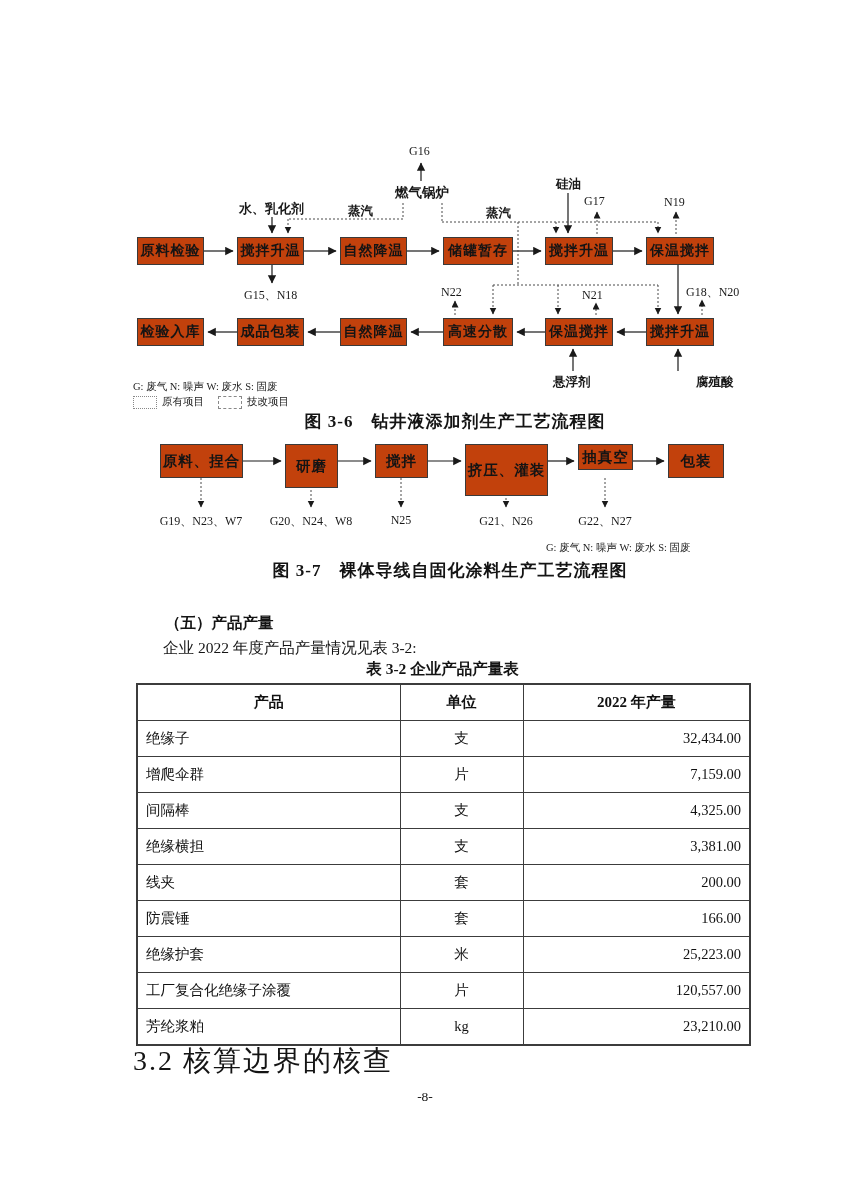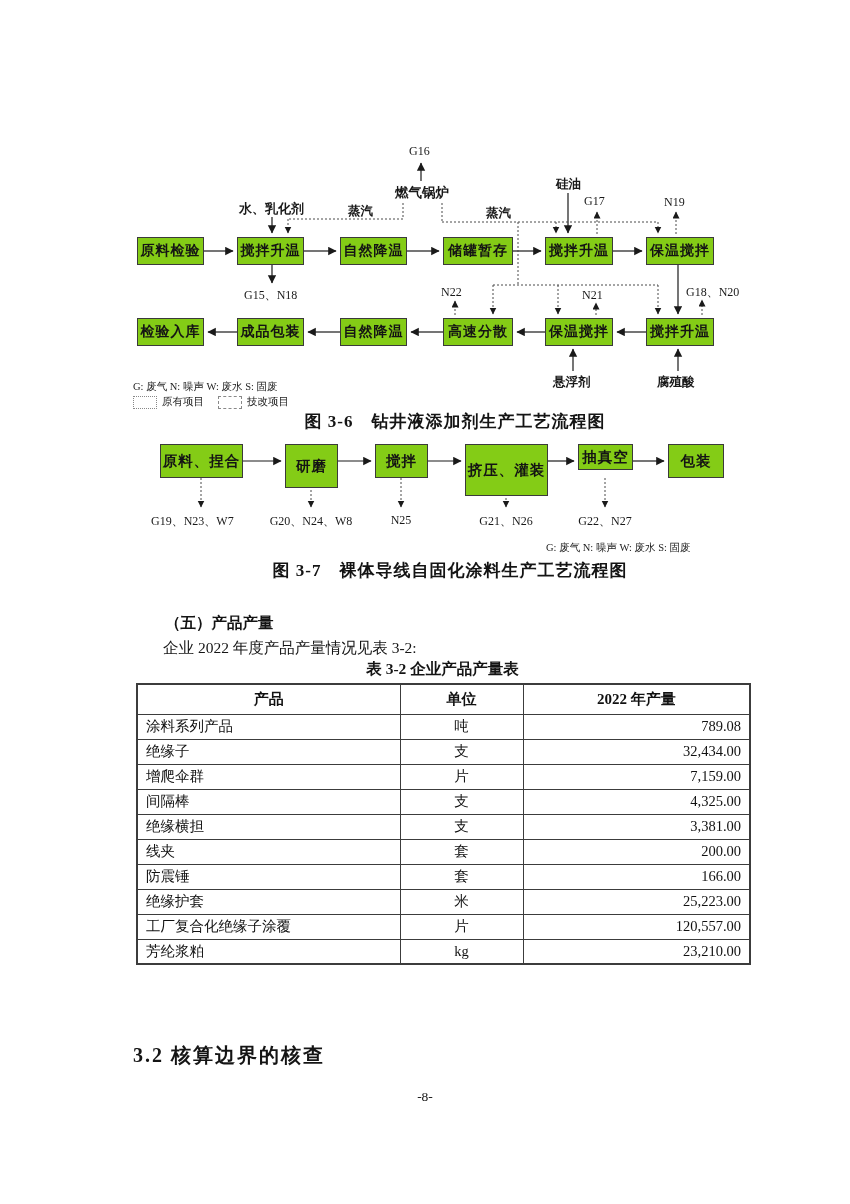--- a/index.html
+++ b/index.html
@@ -5,21 +5,21 @@
   html,body{margin:0;padding:0;background:#e8e8e8;}
   .page{
     position:relative;width:850px;height:1204px;margin:0 auto;
     background:#ffffff;color:#141414;
     font-family:"Liberation Serif","DejaVu Serif",serif;
     overflow:hidden;
   }
   svg.wires{position:absolute;left:0;top:0;pointer-events:none;}
   .fbox{
     position:absolute;box-sizing:border-box;
-    border:1px solid #3a3a3a;background:#84cc16;
+    border:1px solid #3a3a3a;background:#c2410c;
     display:flex;align-items:center;justify-content:center;
     font-size:14px;font-weight:600;letter-spacing:1px;white-space:nowrap;
   }
   .fbox2{font-size:14.5px;}
   .lbl{position:absolute;font-size:12px;white-space:nowrap;color:#191919;}
   .lbl-cn{font-size:12.5px;font-weight:600;}
   .legend-line{position:absolute;font-size:10.5px;color:#222;white-space:nowrap;}
   .legend-chips{position:absolute;font-size:10.5px;color:#222;white-space:nowrap;}
   .legend-chip{display:inline-block;width:22px;height:11px;border:1px dotted #888;
     vertical-align:middle;margin-right:5px;}
@@ -27,28 +27,28 @@
   .figcap{position:absolute;font-weight:bold;font-size:17px;text-align:center;
     letter-spacing:1px;white-space:nowrap;}
   .bodytext{position:absolute;font-size:15.5px;white-space:nowrap;}
   .tabletitle{position:absolute;font-weight:bold;font-size:15.5px;text-align:center;}
   table.prod{
     position:absolute;left:136px;top:683px;width:613px;
     border-collapse:collapse;table-layout:fixed;
     font-size:14.5px;color:#111;
   }
   table.prod th,table.prod td{
-    border:1px solid #3c3c3c;padding:1px 8px;height:25px;box-sizing:border-box;
+    border:1px solid #3c3c3c;padding:8px 8px;height:25px;box-sizing:border-box;
   }
   table.prod th{height:30px;font-size:15px;font-weight:bold;text-align:center;}
   table.prod{border:2px solid #3c3c3c;}
   td.c-prod{text-align:left;}
   td.c-unit{text-align:center;}
   td.c-val{text-align:right;}
-  .h32{position:absolute;font-weight:bold;font-size:20px;letter-spacing:2px;white-space:nowrap;}
+  .h32{position:absolute;font-weight:normal;font-size:28px;letter-spacing:2px;white-space:nowrap;}
   .pagenum{position:absolute;left:0;width:850px;text-align:center;font-size:13.5px;}
 </style>
 </head>
 <body>
 
 <div class="page">
 
   <svg class="wires" width="850" height="1204">
     <defs>
       <marker id="ah" markerWidth="8" markerHeight="8" refX="6.5" refY="3.5" orient="auto">
@@ -133,37 +133,37 @@
   <div class="lbl lbl-cn" style="left:348px;top:203px">蒸汽</div>
   <div class="lbl lbl-cn" style="left:486px;top:205px">蒸汽</div>
   <div class="lbl lbl-cn" style="left:556px;top:176px">硅油</div>
   <div class="lbl" style="left:584px;top:194px">G17</div>
   <div class="lbl" style="left:664px;top:195px">N19</div>
   <div class="lbl" style="left:244px;top:287px">G15、N18</div>
   <div class="lbl" style="left:441px;top:285px">N22</div>
   <div class="lbl" style="left:582px;top:288px">N21</div>
   <div class="lbl" style="left:686px;top:284px">G18、N20</div>
   <div class="lbl lbl-cn" style="left:553px;top:374px">悬浮剂</div>
-  <div class="lbl lbl-cn" style="left:657px;top:374px">腐殖酸</div>
+  <div class="lbl lbl-cn" style="left:696px;top:374px">腐殖酸</div>
 
   <div class="legend-line" style="left:133px;top:380px">G: 废气 N: 噪声 W: 废水 S: 固废</div>
   <div class="legend-chips" style="left:133px;top:395px">
     <span class="legend-chip"></span><span>原有项目</span><span class="legend-chip dashed"></span><span>技改项目</span>
   </div>
 
   <div class="figcap" style="left:125px;top:410px;width:660px">图 3-6　钻井液添加剂生产工艺流程图</div>
 
   <div class="fbox fbox2" style="left:160px;top:444px;width:83px;height:34px">原料、捏合</div>
   <div class="fbox fbox2" style="left:285px;top:444px;width:53px;height:44px">研磨</div>
   <div class="fbox fbox2" style="left:375px;top:444px;width:53px;height:34px">搅拌</div>
   <div class="fbox fbox2" style="left:465px;top:444px;width:83px;height:52px">挤压、灌装</div>
   <div class="fbox fbox2" style="left:578px;top:444px;width:55px;height:26px">抽真空</div>
   <div class="fbox fbox2" style="left:668px;top:444px;width:56px;height:34px">包装</div>
 
-  <div class="lbl" style="left:151px;top:513px;width:100px;text-align:left">G19、N23、W7</div>
+  <div class="lbl" style="left:151px;top:513px;width:100px;text-align:center">G19、N23、W7</div>
   <div class="lbl" style="left:261px;top:513px;width:100px;text-align:center">G20、N24、W8</div>
   <div class="lbl" style="left:381px;top:513px;width:40px;text-align:center">N25</div>
   <div class="lbl" style="left:466px;top:513px;width:80px;text-align:center">G21、N26</div>
   <div class="lbl" style="left:565px;top:513px;width:80px;text-align:center">G22、N27</div>
 
   <div class="legend-line" style="left:546px;top:541px">G: 废气 N: 噪声 W: 废水 S: 固废</div>
 
   <div class="figcap" style="left:140px;top:559px;width:620px">图 3-7　裸体导线自固化涂料生产工艺流程图</div>
 
   <div class="bodytext" style="left:165px;top:613px;font-weight:600">（五）产品产量</div>
@@ -178,25 +178,20 @@
       </colgroup>
     <thead>
       <tr>
         <th>产品</th>
         <th>单位</th>
         <th>2022 年产量</th>
       </tr>
     </thead>
     <tbody>
       <tr>
-          <td class="c-prod">涂料系列产品</td>
-          <td class="c-unit">吨</td>
-          <td class="c-val">789.08</td>
-        </tr>
-      <tr>
           <td class="c-prod">绝缘子</td>
           <td class="c-unit">支</td>
           <td class="c-val">32,434.00</td>
         </tr>
       <tr>
           <td class="c-prod">增爬伞群</td>
           <td class="c-unit">片</td>
           <td class="c-val">7,159.00</td>
         </tr>
       <tr>

